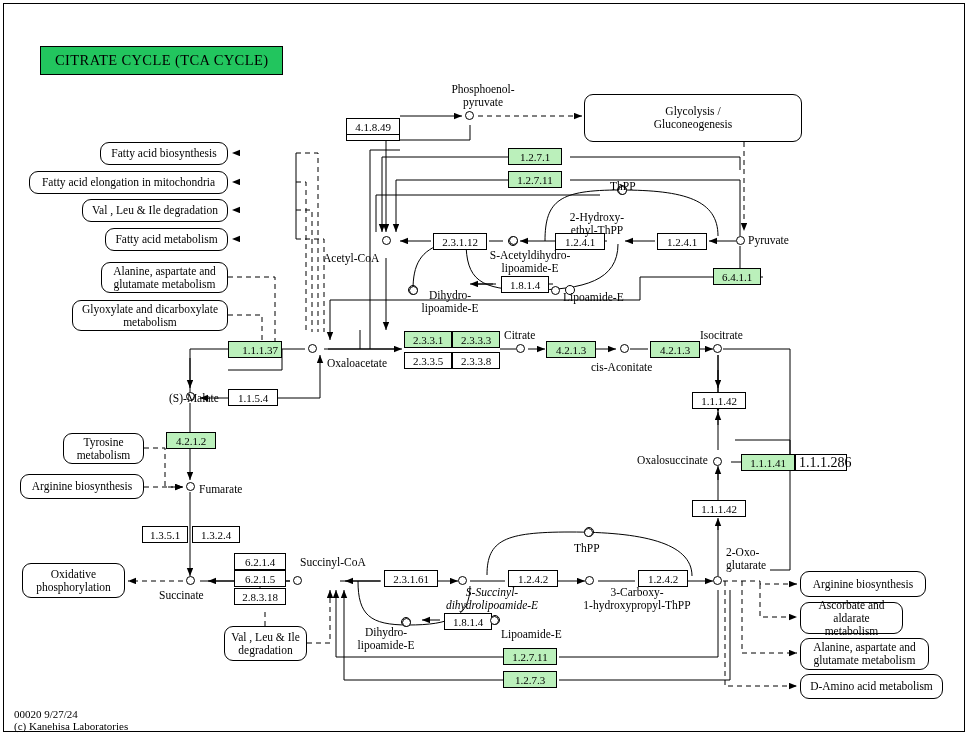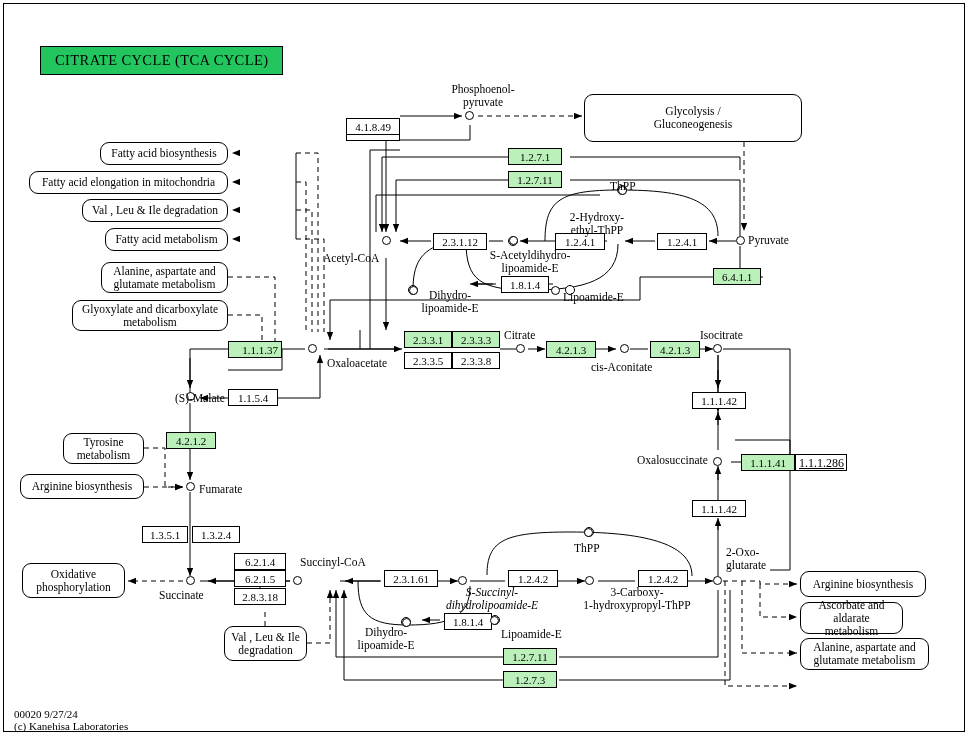--- a/index.html
+++ b/index.html
@@ -292,20 +292,23 @@
   <div class="mapbox" style="left:800px; top:571px; width:126px; height:26px;">
       <span style="white-space:pre-line">Arginine biosynthesis</span>
     </div>
   <div class="mapbox" style="left:800px; top:602px; width:103px; height:32px;">
       <span style="white-space:pre-line">Ascorbate and aldarate
 metabolism</span>
     </div>
   <div class="mapbox" style="left:800px; top:638px; width:129px; height:32px;">
       <span style="white-space:pre-line">Alanine, aspartate and
 glutamate metabolism</span>
+    </div>
+  <div class="mapbox" style="left:800px; top:674px; width:143px; height:25px;">
+      <span style="white-space:pre-line">D-Amino acid metabolism</span>
     </div>
 
   <div class="ec" style="left:346px; top:96px; width:54px; height:21px;margin-top:24px;">4.1.1.32</div>
   <div class="ec" style="left:346px; top:118px; width:54px; height:17px;">4.1.8.49</div>
   <div class="ec green" style="left:508px; top:148px; width:54px; height:17px;">1.2.7.1</div>
   <div class="ec green" style="left:508px; top:171px; width:54px; height:17px;">1.2.7.11</div>
   <div class="ec" style="left:433px; top:233px; width:54px; height:17px;">2.3.1.12</div>
   <div class="ec" style="left:555px; top:233px; width:50px; height:17px;">1.2.4.1</div>
   <div class="ec" style="left:657px; top:233px; width:50px; height:17px;">1.2.4.1</div>
   <div class="ec" style="left:501px; top:276px; width:48px; height:17px;">1.8.1.4</div>
@@ -314,21 +317,21 @@
   <div class="ec green" style="left:404px; top:331px; width:48px; height:17px;">2.3.3.1</div>
   <div class="ec green" style="left:452px; top:331px; width:48px; height:17px;">2.3.3.3</div>
   <div class="ec" style="left:404px; top:352px; width:48px; height:17px;">2.3.3.5</div>
   <div class="ec" style="left:452px; top:352px; width:48px; height:17px;">2.3.3.8</div>
   <div class="ec green" style="left:546px; top:341px; width:50px; height:17px;">4.2.1.3</div>
   <div class="ec green" style="left:650px; top:341px; width:50px; height:17px;">4.2.1.3</div>
   <div class="ec" style="left:228px; top:389px; width:50px; height:17px;">1.1.5.4</div>
   <div class="ec" style="left:692px; top:392px; width:54px; height:17px;">1.1.1.42</div>
   <div class="ec green" style="left:166px; top:432px; width:50px; height:17px;">4.2.1.2</div>
   <div class="ec green" style="left:741px; top:454px; width:54px; height:17px;">1.1.1.41</div>
-  <div class="ec" style="left:795px; top:454px; width:52px; height:17px; font-size:12px;text-decoration:underline;">1.1.1.286</div>
+  <div class="ec" style="left:795px; top:454px; width:52px; height:17px; font-size:14px;">1.1.1.286</div>
   <div class="ec" style="left:692px; top:500px; width:54px; height:17px;">1.1.1.42</div>
   <div class="ec" style="left:142px; top:526px; width:46px; height:17px;">1.3.5.1</div>
   <div class="ec" style="left:192px; top:526px; width:48px; height:17px;">1.3.2.4</div>
   <div class="ec" style="left:234px; top:553px; width:52px; height:17px;">6.2.1.4</div>
   <div class="ec" style="left:234px; top:570px; width:52px; height:17px;">6.2.1.5</div>
   <div class="ec" style="left:234px; top:588px; width:52px; height:17px;">2.8.3.18</div>
   <div class="ec" style="left:384px; top:570px; width:54px; height:17px;">2.3.1.61</div>
   <div class="ec" style="left:508px; top:570px; width:50px; height:17px;">1.2.4.2</div>
   <div class="ec" style="left:638px; top:570px; width:50px; height:17px;">1.2.4.2</div>
   <div class="ec" style="left:444px; top:613px; width:48px; height:17px;">1.8.1.4</div>
@@ -367,21 +370,21 @@
   <div class="lbl" style="left:323px; top:252px;">Acetyl-CoA</div>
   <div class="lbl c" style="left:470px; top:249px; width:120px; white-space:pre-line;">S-Acetyldihydro-
 lipoamide-E</div>
   <div class="lbl c" style="left:404px; top:289px; width:92px; white-space:pre-line;">Dihydro-
 lipoamide-E</div>
   <div class="lbl" style="left:563px; top:291px;">Lipoamide-E</div>
   <div class="lbl" style="left:504px; top:329px;">Citrate</div>
   <div class="lbl" style="left:700px; top:329px;">Isocitrate</div>
   <div class="lbl" style="left:591px; top:361px;">cis-Aconitate</div>
   <div class="lbl" style="left:327px; top:357px;">Oxaloacetate</div>
-  <div class="lbl" style="left:137px; top:392px;padding-left:38px;">(S)-Malate</div>
+  <div class="lbl" style="left:131px; top:392px;padding-left:38px;">(S)-Malate</div>
   <div class="lbl" style="left:637px; top:454px;">Oxalosuccinate</div>
   <div class="lbl" style="left:199px; top:483px;">Fumarate</div>
   <div class="lbl" style="left:574px; top:542px;">ThPP</div>
   <div class="lbl" style="left:726px; top:546px; white-space:pre-line;">2-Oxo-
 glutarate</div>
   <div class="lbl" style="left:300px; top:556px;">Succinyl-CoA</div>
   <div class="lbl" style="left:159px; top:589px;">Succinate</div>
   <div class="lbl c" style="left:422px; top:586px; width:140px; white-space:pre-line;font-style:italic;">S-Succinyl-
 dihydrolipoamide-E</div>
   <div class="lbl c" style="left:567px; top:586px; width:140px; white-space:pre-line;">3-Carboxy-

